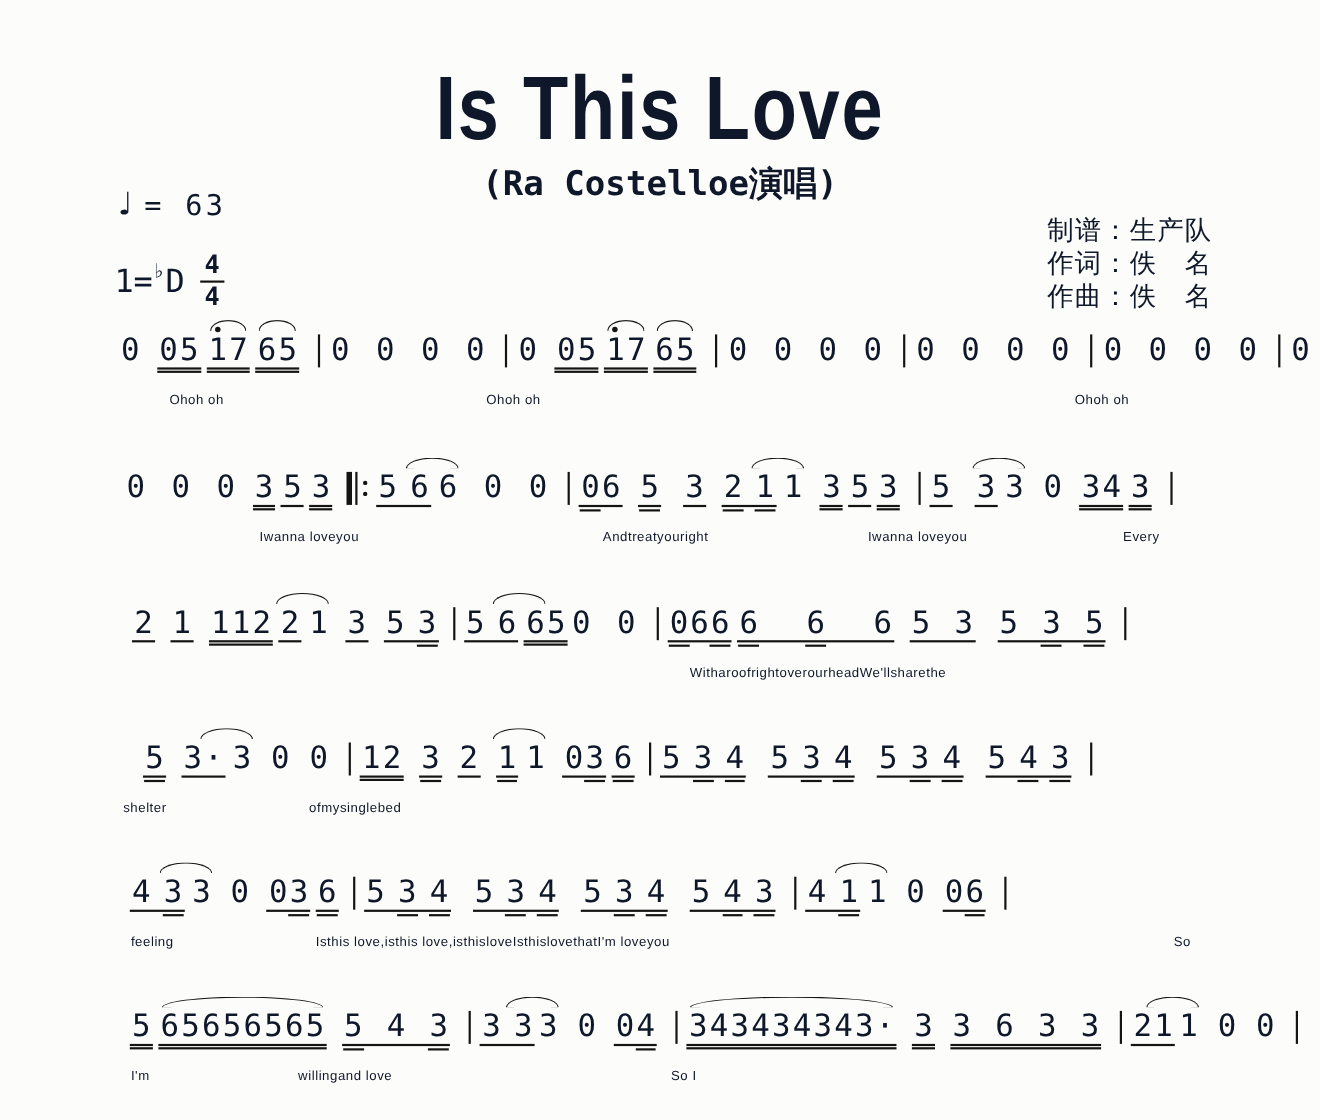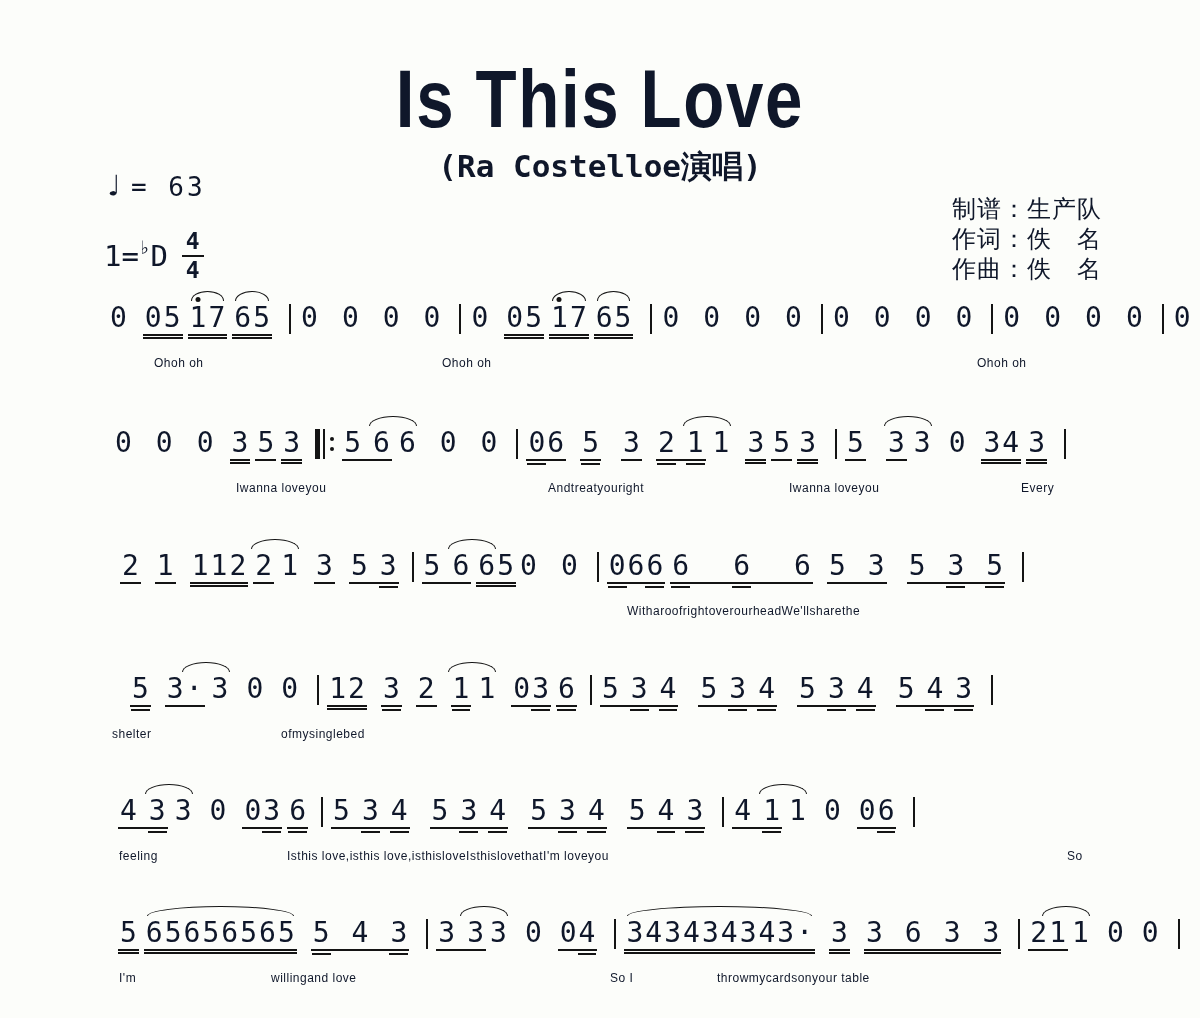--- a/index.html
+++ b/index.html
@@ -238,17 +238,16 @@
           <div class="bar"></div>
           <span class="sub gap-xs u1"><span class="ch" style="margin-right: 2px;">2</span><span class="ch">1</span></span>
           <span class="sub gap-m arcprev"><span class="ch">1</span></span>
           <span class="sub gap-m"><span class="ch">0</span></span>
           <span class="sub gap-d"><span class="ch">0</span></span>
           <div class="bar"></div>
         </div>
         <div class="lyric" style="left: 119px;">I'm</div>
         <div class="lyric" style="left: 271px;">willingand love</div>
         <div class="lyric" style="left: 564px; margin-left: 46px;">So I</div>
-        <div class="lyric" style="left: 717px;">throwmycardsonyour table</div>
       </div>
     </div>
 
 </div>
 
 </body></html>

